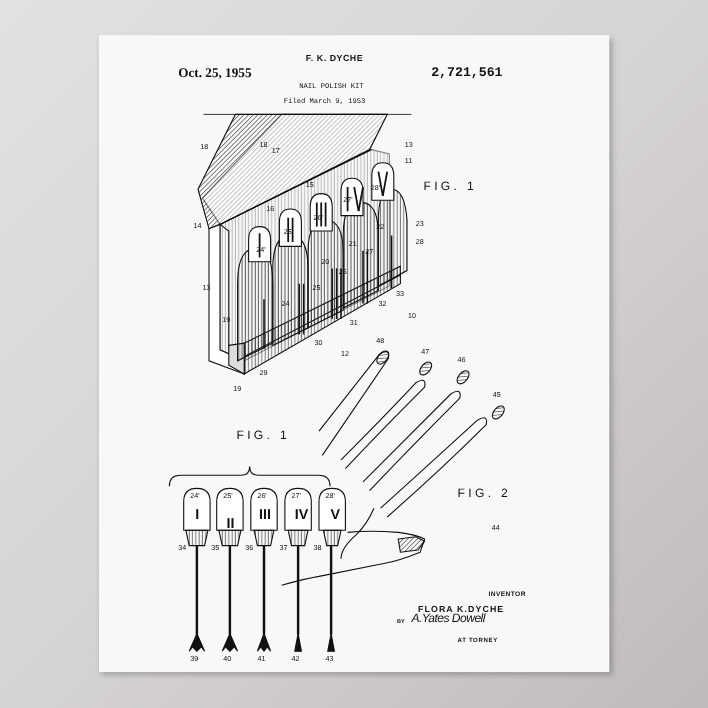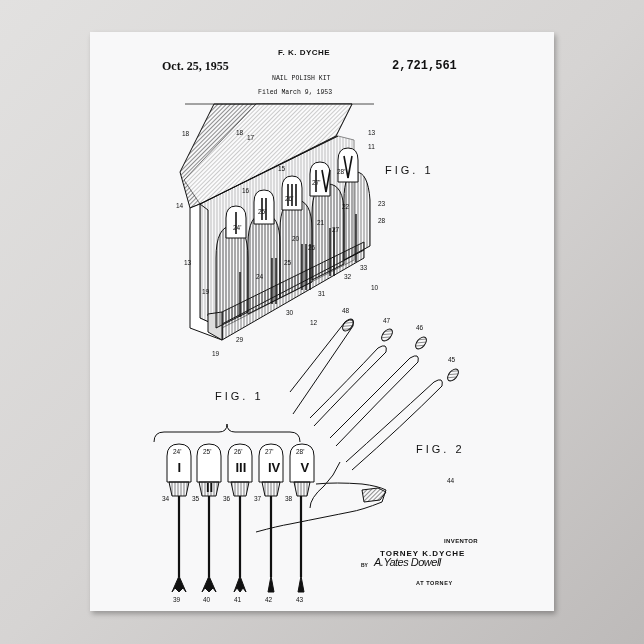--- a/index.html
+++ b/index.html
@@ -200,21 +200,21 @@
       <span class="ref" style="left: 220px; top: 287px;">12</span>
       <span class="ref" style="left: 146px; top: 304px;">29</span>
       <span class="ref" style="left: 122px; top: 318px;">19</span>
     </div>
   <div id="fig2-refs">
       <span class="ref" style="left: 83px; top: 416px;">24'</span>
       <span class="ref" style="left: 87.5px; top: 428px; font-size: 13px; font-weight: bold;">I</span>
       <span class="ref" style="left: 72px; top: 463px;">34</span>
       <span class="ref" style="left: 83px; top: 564px;">39</span>
       <span class="ref" style="left: 113px; top: 416px;">25'</span>
-      <span class="ref" style="left: 116px; top: 448px; font-size: 13px; font-weight: bold;">II</span>
+      <span class="ref" style="left: 116px; top: 436px; font-size: 13px; font-weight: bold;">II</span>
       <span class="ref" style="left: 102px; top: 463px;">35</span>
       <span class="ref" style="left: 113px; top: 564px;">40</span>
       <span class="ref" style="left: 144px; top: 416px;">26'</span>
       <span class="ref" style="left: 145.5px; top: 428px; font-size: 13px; font-weight: bold;">III</span>
       <span class="ref" style="left: 133px; top: 463px;">36</span>
       <span class="ref" style="left: 144px; top: 564px;">41</span>
       <span class="ref" style="left: 175px; top: 416px;">27'</span>
       <span class="ref" style="left: 178px; top: 428px; font-size: 13px; font-weight: bold;">IV</span>
       <span class="ref" style="left: 164px; top: 463px;">37</span>
       <span class="ref" style="left: 175px; top: 564px;">42</span>
@@ -225,17 +225,17 @@
     </div>
   <div id="fig3-refs">
       <span class="ref" style="left: 252px; top: 275px;">48</span>
       <span class="ref" style="left: 293px; top: 285px;">47</span>
       <span class="ref" style="left: 326px; top: 292px;">46</span>
       <span class="ref" style="left: 358px; top: 324px;">45</span>
       <span class="ref" style="left: 357px; top: 445px;">44</span>
     </div>
 
   <div class="txt inv-label">INVENTOR</div>
-  <div class="txt inv-name">TORNEY K.DYCHE</div>
+  <div class="txt inv-name">FLORA K.DYCHE</div>
   <div class="txt by">BY</div>
   <div class="txt sig">A.Yates Dowell</div>
   <div class="txt att">AT TORNEY</div>
 </div>
 
 </body></html>

